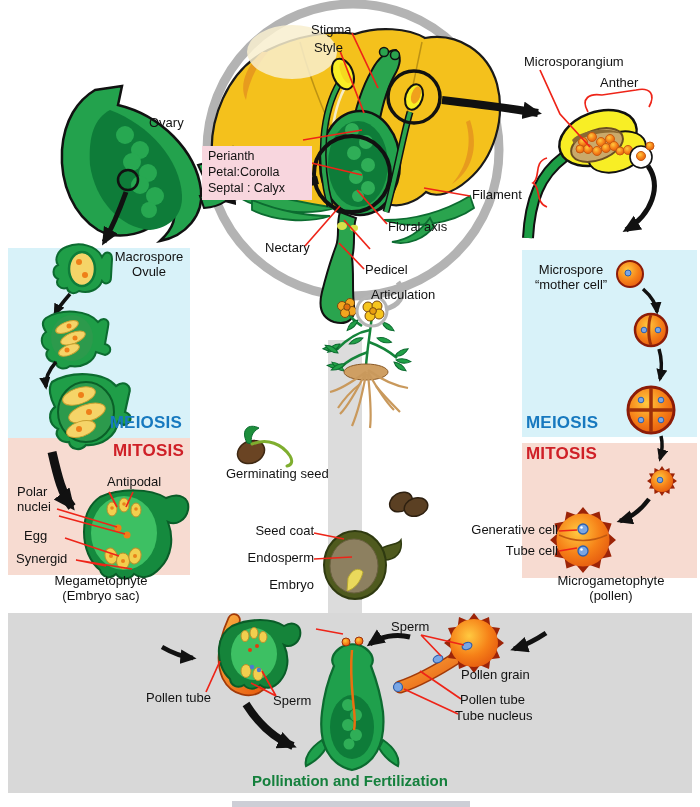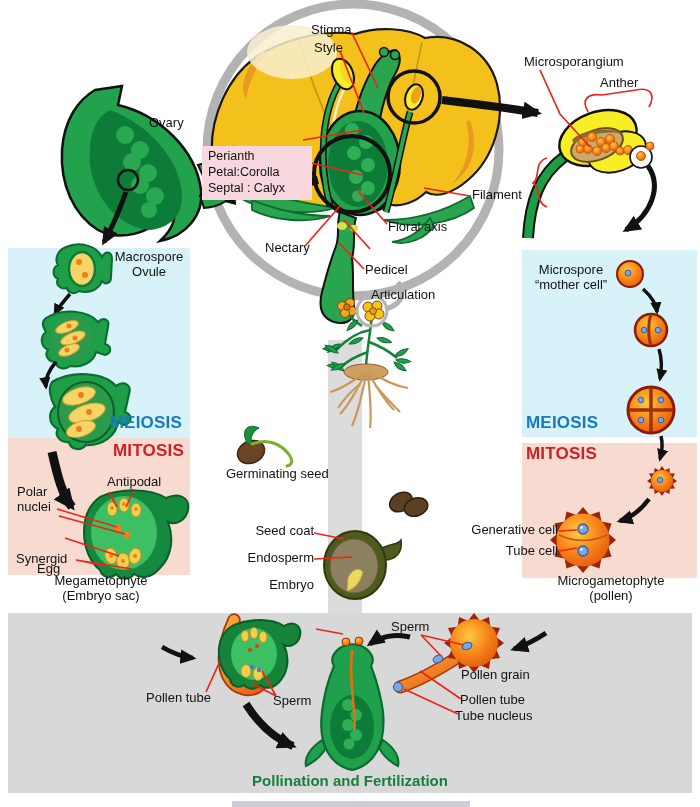--- a/index.html
+++ b/index.html
@@ -445,21 +445,21 @@
 </div>
 
 <div class="lb rt stage-word meiosis" style="left:100px;top:413px;width:82px;">MEIOSIS</div>
 <div class="lb rt stage-word mitosis" style="left:100px;top:441px;width:84px;">MITOSIS</div>
 
 <div class="lb" style="left:107px;top:475px;">Antipodal</div>
 <div class="lb" style="left:17px;top:485px;">
   <div>Polar</div>
   <div>nuclei</div>
 </div>
-<div class="lb" style="left:37px;top:529px;margin-top:33px;">Egg</div>
+<div class="lb" style="left:24px;top:529px;">Egg</div>
 <div class="lb" style="left:16px;top:552px;">Synergid</div>
 
 <div class="lb ctr" style="left:524px;top:263px;width:94px;">
   <div>Microspore</div>
   <div>“mother cell”</div>
 </div>
 
 <div class="lb ctr" style="left:20px;top:574px;width:162px;">
   <div>Megametophyte</div>
   <div>(Embryo sac)</div>

